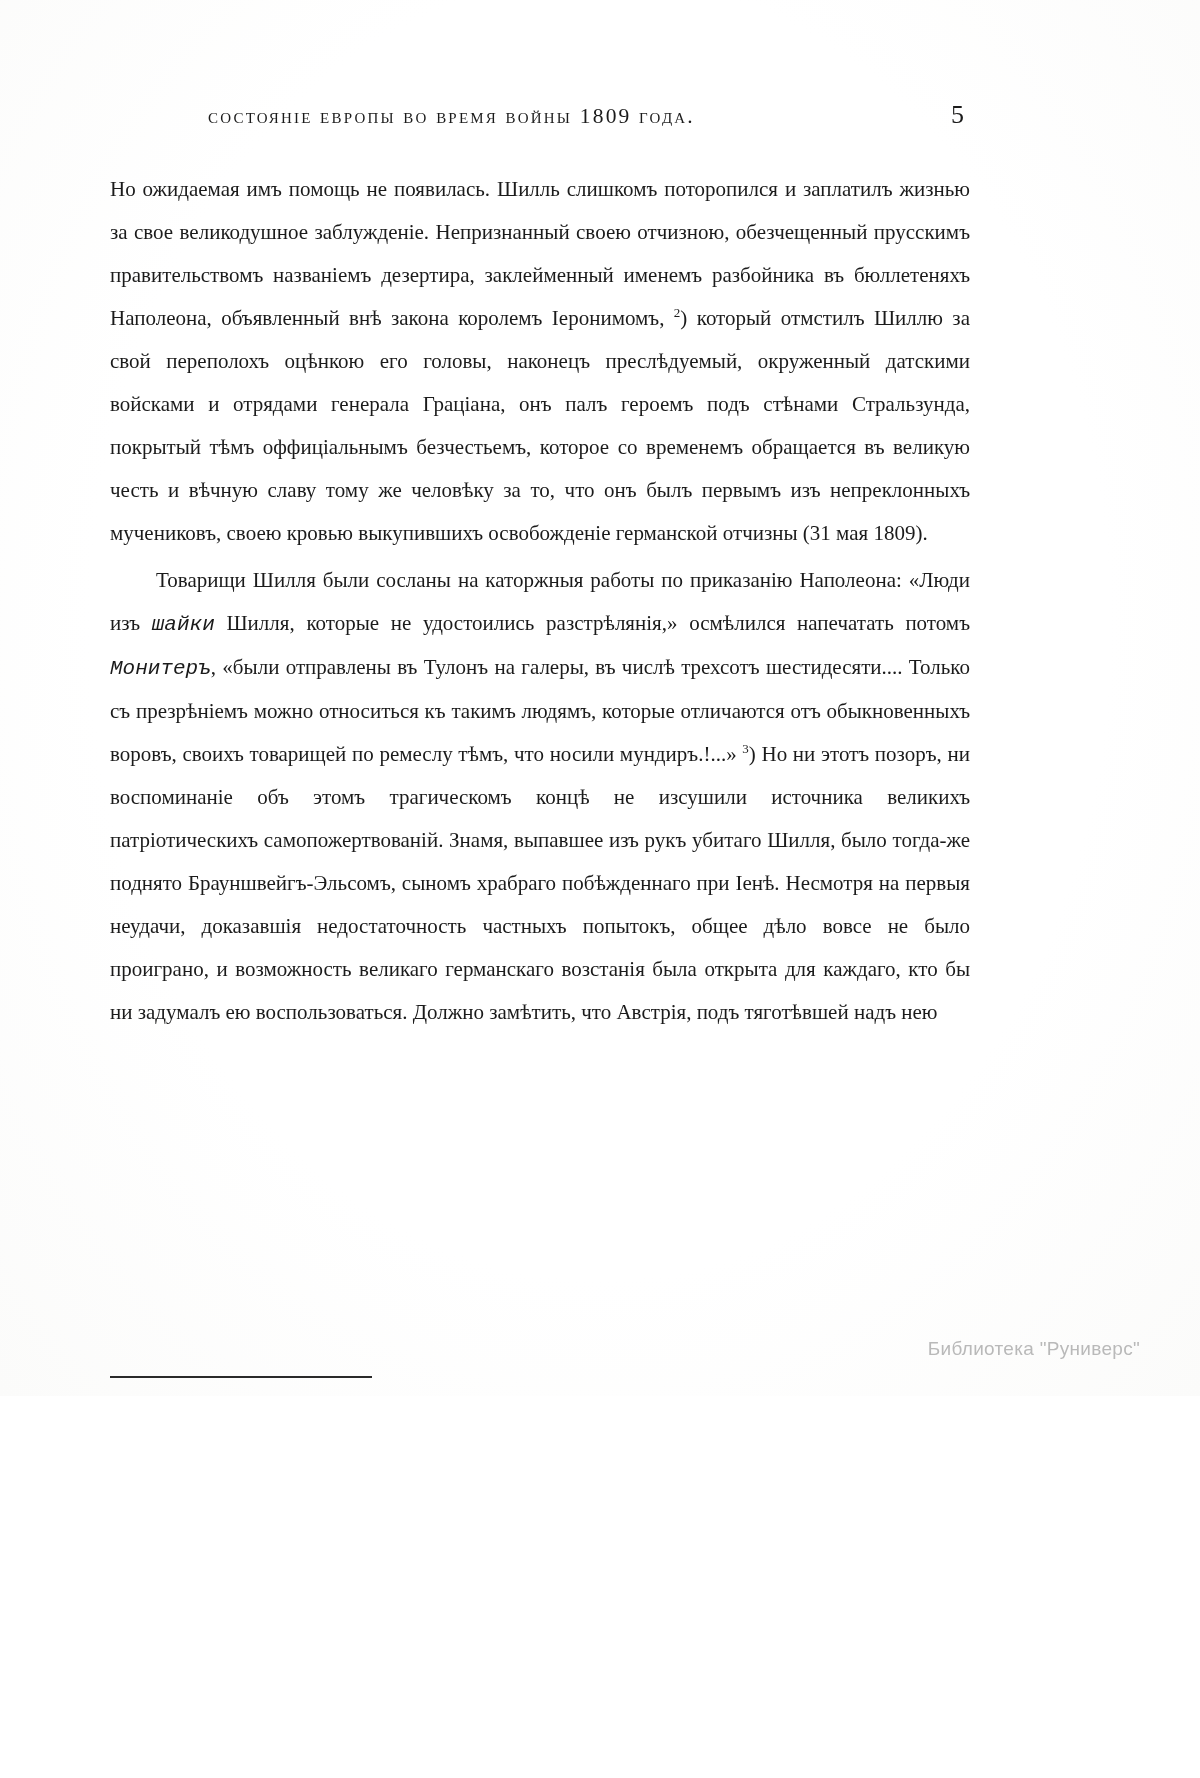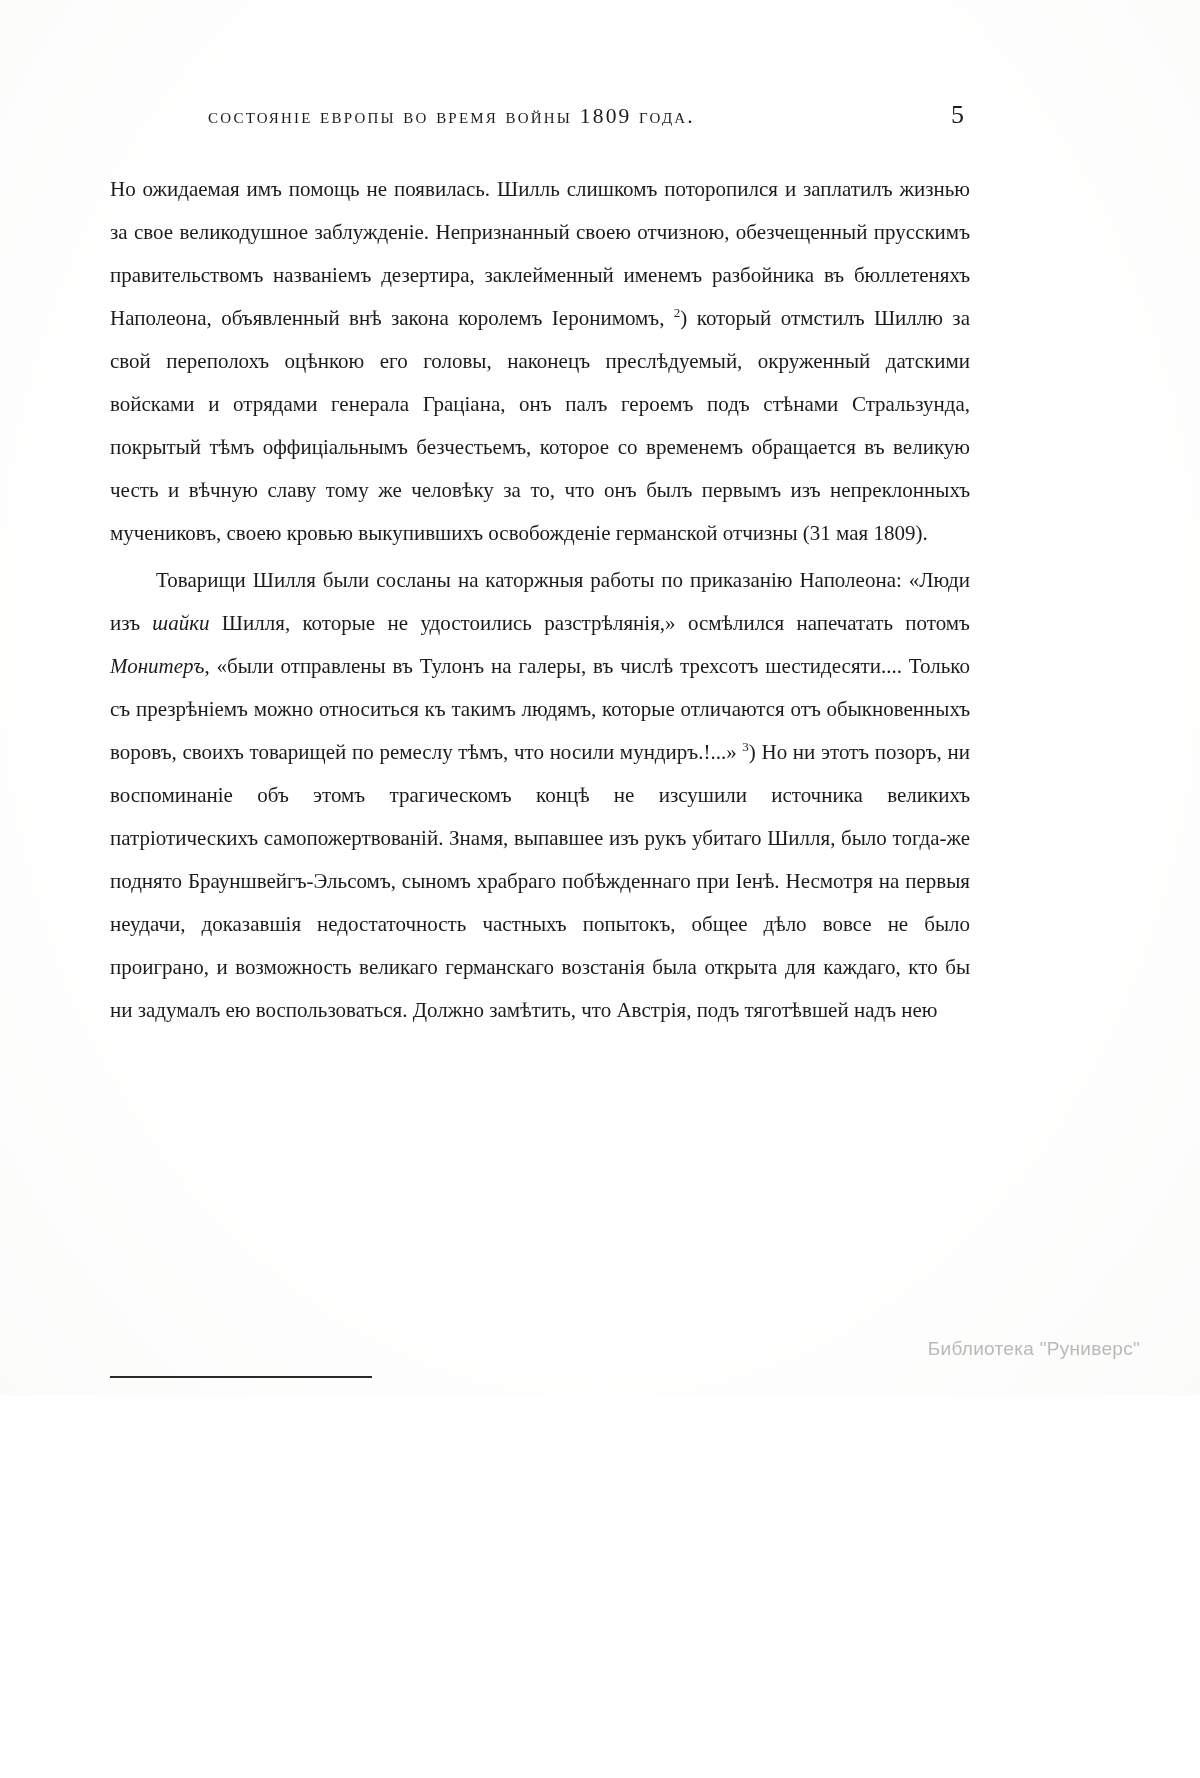--- a/index.html
+++ b/index.html
@@ -60,20 +60,21 @@
     margin: 0;
   }
   .body-text p + p {
     margin-top: 4px;
   }
   .indent {
     text-indent: 46px;
   }
   .it {
     font-style: italic;
+    font-family: Liberation Mono, monospace;
   }
   sup {
     font-size: 0.62em;
     vertical-align: super;
     line-height: 0;
   }
   .rule {
     position: absolute;
     left: 110px;
     top: 1376px;

